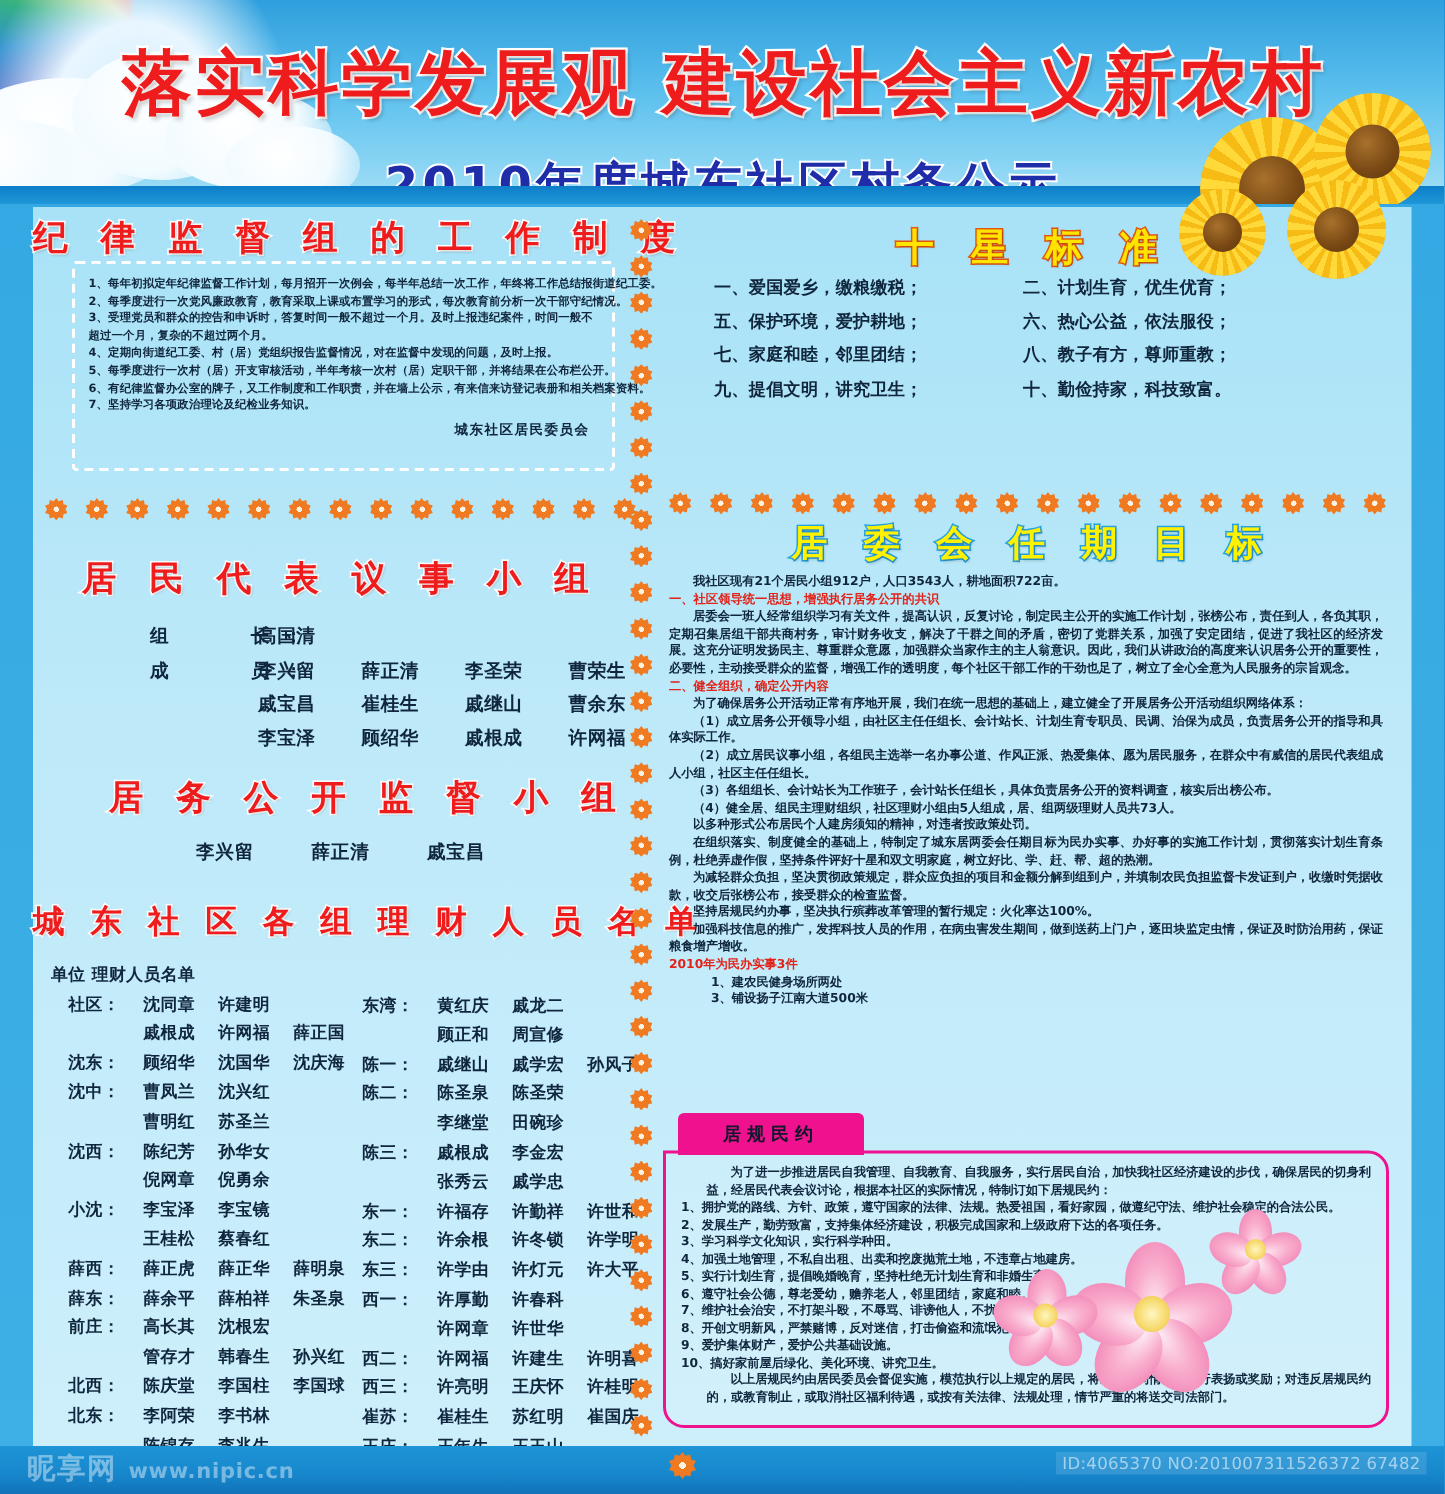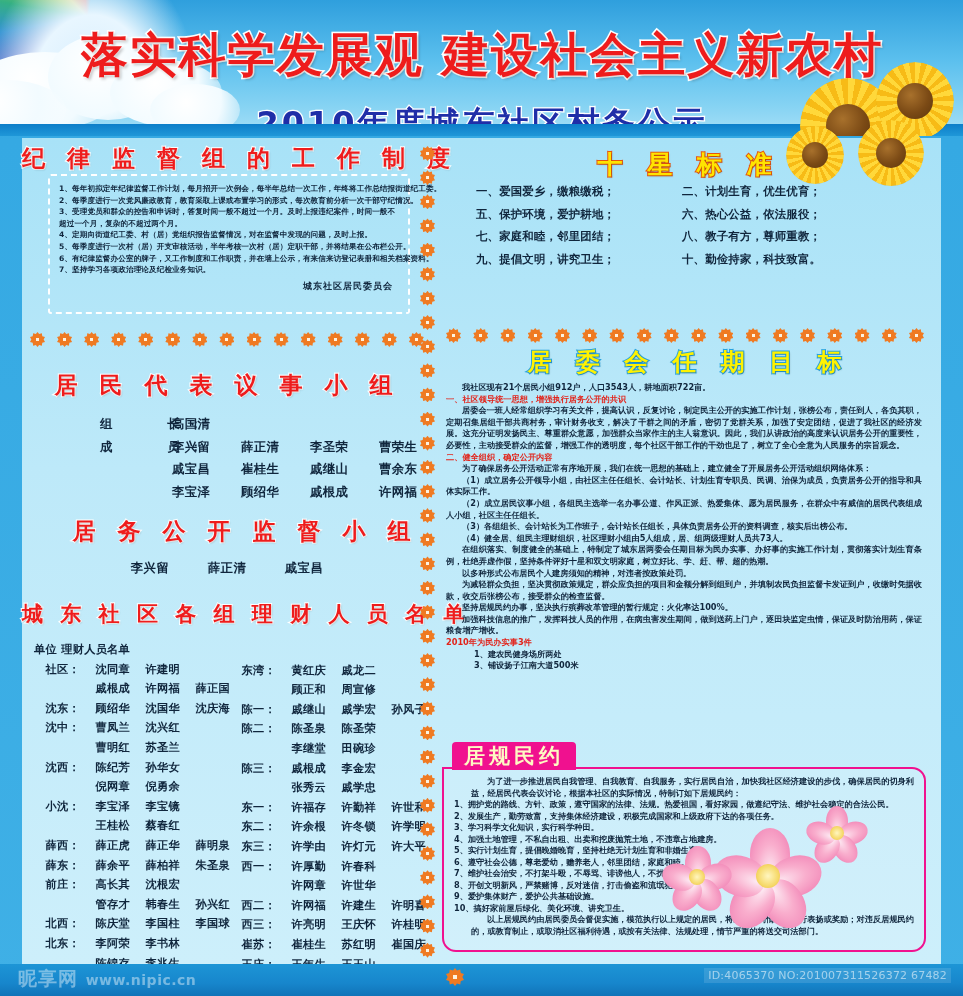--- a/index.html
+++ b/index.html
@@ -166,21 +166,21 @@
   .rt-body p.ind { text-indent: 16px; }
   .rt-body p.red { color: #e2231a; }
   .rt-body p.num { padding-left: 28px; }
 
   
   .code-wrap { position: absolute; left: 6px; top: 604px; width: 484px; height: 210px; }
   .code-tag {
     position: absolute; left: 10px; top: 0; width: 124px; height: 28px;
     background: #f0118f; border-radius: 4px 4px 0 0;
     display: flex; align-items: center; justify-content: center;
-    font-size: 21px; font-weight: bold; color: #fef9c3; letter-spacing: 4px;
+    font-size: 12px; font-weight: bold; color: #0f172a; letter-spacing: 4px;
     z-index: 3;
   }
   .code-box {
     position: absolute; left: 0; top: 25px; width: 484px; height: 185px;
     border: 2.4px solid #f0118f; border-radius: 0 14px 14px 14px;
     background: rgba(255,255,255,.10);
     padding: 7px 10px 4px 10px; overflow: hidden;
   }
   .code-box p { font-size: 8.2px; line-height: 11.5px; font-weight: bold;
                 color: #10263d; text-align: justify; }
@@ -613,22 +613,22 @@
       <div class="rt-body" style="top:244px;">
         <p class="ind">我社区现有21个居民小组912户，人口3543人，耕地面积722亩。</p>
         <p class="red">一、社区领导统一思想，增强执行居务公开的共识</p>
         <p class="ind">居委会一班人经常组织学习有关文件，提高认识，反复讨论，制定民主公开的实施工作计划，张榜公布，责任到人，各负其职，定期召集居组干部共商村务，审计财务收支，解决了干群之间的矛盾，密切了党群关系，加强了安定团结，促进了我社区的经济发展。这充分证明发扬民主、尊重群众意愿，加强群众当家作主的主人翁意识。因此，我们从讲政治的高度来认识居务公开的重要性，必要性，主动接受群众的监督，增强工作的透明度，每个社区干部工作的干劲也足了，树立了全心全意为人民服务的宗旨观念。</p>
         <p class="red">二、健全组织，确定公开内容</p>
         <p class="ind">为了确保居务公开活动正常有序地开展，我们在统一思想的基础上，建立健全了开展居务公开活动组织网络体系：</p>
         <p class="ind">（1）成立居务公开领导小组，由社区主任任组长、会计站长、计划生育专职员、民调、治保为成员，负责居务公开的指导和具体实际工作。</p>
         <p class="ind">（2）成立居民议事小组，各组民主选举一名办事公道、作风正派、热爱集体、愿为居民服务，在群众中有威信的居民代表组成　人小组，社区主任任组长。</p>
         <p class="ind">（3）各组组长、会计站长为工作班子，会计站长任组长，具体负责居务公开的资料调查，核实后出榜公布。</p>
         <p class="ind">（4）健全居、组民主理财组织，社区理财小组由5人组成，居、组两级理财人员共73人。</p>
+        <p class="ind">以多种形式公布居民个人建房须知的精神，对违者按政策处罚。</p>
         <p class="ind">在组织落实、制度健全的基础上，特制定了城东居两委会任期目标为民办实事、办好事的实施工作计划，贯彻落实计划生育条例，杜绝弄虚作假，坚持条件评好十星和双文明家庭，树立好比、学、赶、帮、超的热潮。</p>
-        <p class="ind">以多种形式公布居民个人建房须知的精神，对违者按政策处罚。</p>
         <p class="ind">为减轻群众负担，坚决贯彻政策规定，群众应负担的项目和金额分解到组到户，并填制农民负担监督卡发证到户，收缴时凭据收款，收交后张榜公布，接受群众的检查监督。</p>
         <p class="ind">坚持居规民约办事，坚决执行殡葬改革管理的暂行规定：火化率达100%。</p>
         <p class="ind">加强科技信息的推广，发挥科技人员的作用，在病虫害发生期间，做到送药上门户，逐田块监定虫情，保证及时防治用药，保证粮食增产增收。</p>
         <p class="red">2010年为民办实事3件</p>
         <p class="num">1、建农民健身场所两处</p>
         <p class="num">3、铺设扬子江南大道500米</p>
       </div>
 
       <div class="code-wrap">
         <div class="code-tag">居规民约</div>

